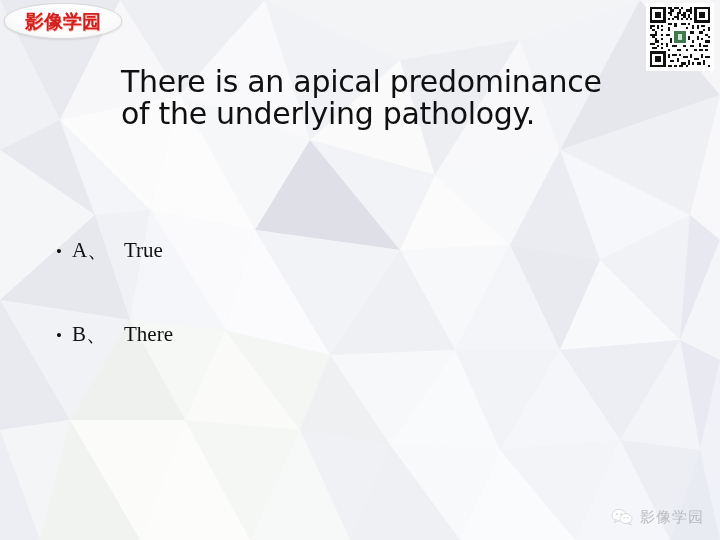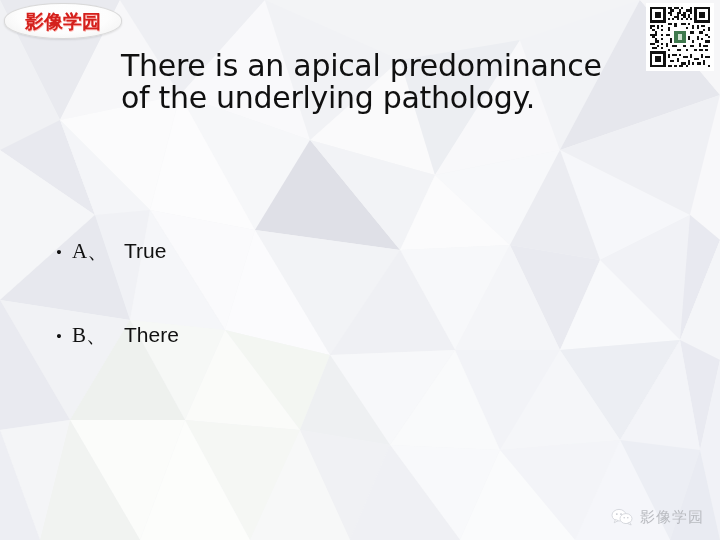--- a/index.html
+++ b/index.html
@@ -60,21 +60,21 @@
     padding: 2px;
     box-sizing: border-box;
     z-index: 20;
   }
   #qr-code svg { display: block; }
 
   
   #title-block {
     position: absolute;
     left: 121px;
-    top: 50px;
+    top: 66px;
     width: 530px;
     z-index: 10;
   }
   .title-line {
     font-family: "DejaVu Sans", sans-serif;
     font-size: 30px;
     font-weight: 400;
     line-height: 32px;
     color: #101010;
     letter-spacing: -0.3px;
@@ -104,21 +104,21 @@
   }
   .bullet-label {
     font-family: "Liberation Serif", serif;
     font-size: 21px;
     color: #111111;
     line-height: 1;
     flex: 0 0 auto;
     min-width: 52px;
   }
   .bullet-value {
-    font-family: Liberation Sans, sans-serif;
+    font-family: Liberation Serif, serif;
     font-size: 21px;
     color: #111111;
     line-height: 1;
     flex: 0 0 auto;
   }
 
   
   #footer-mark {
     position: absolute;
     right: 16px;

